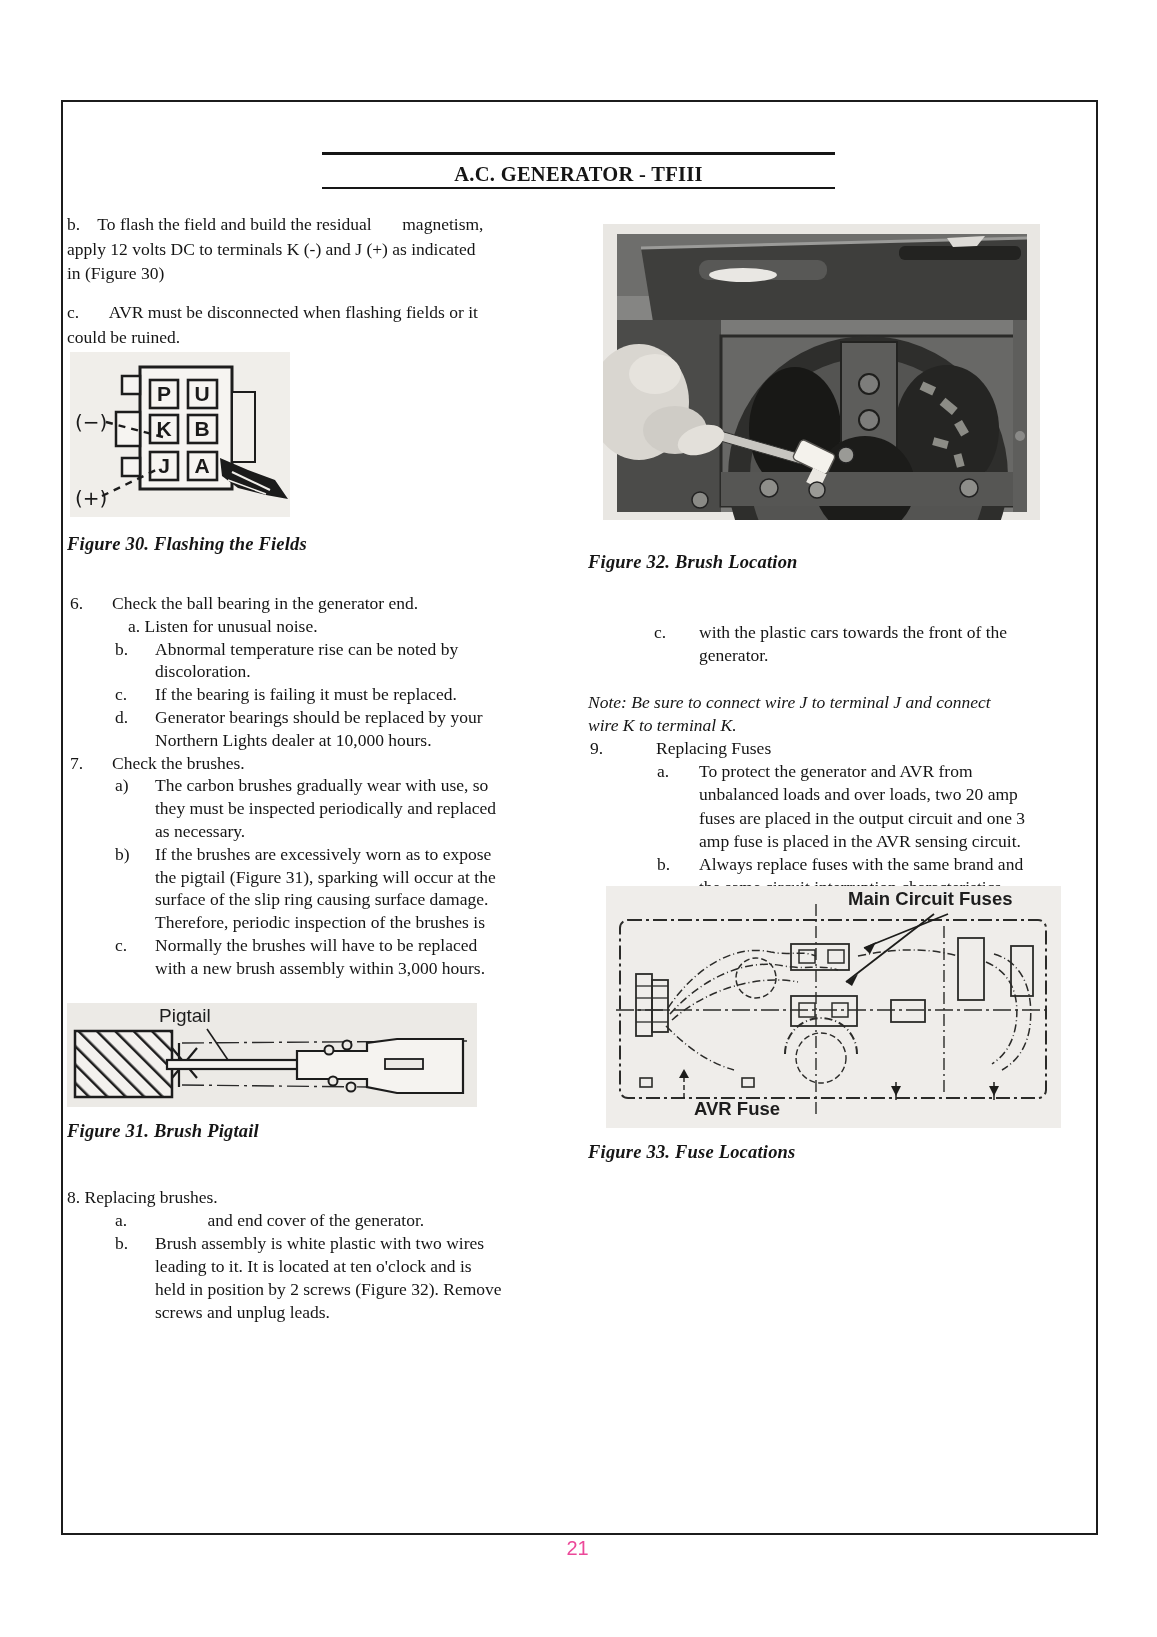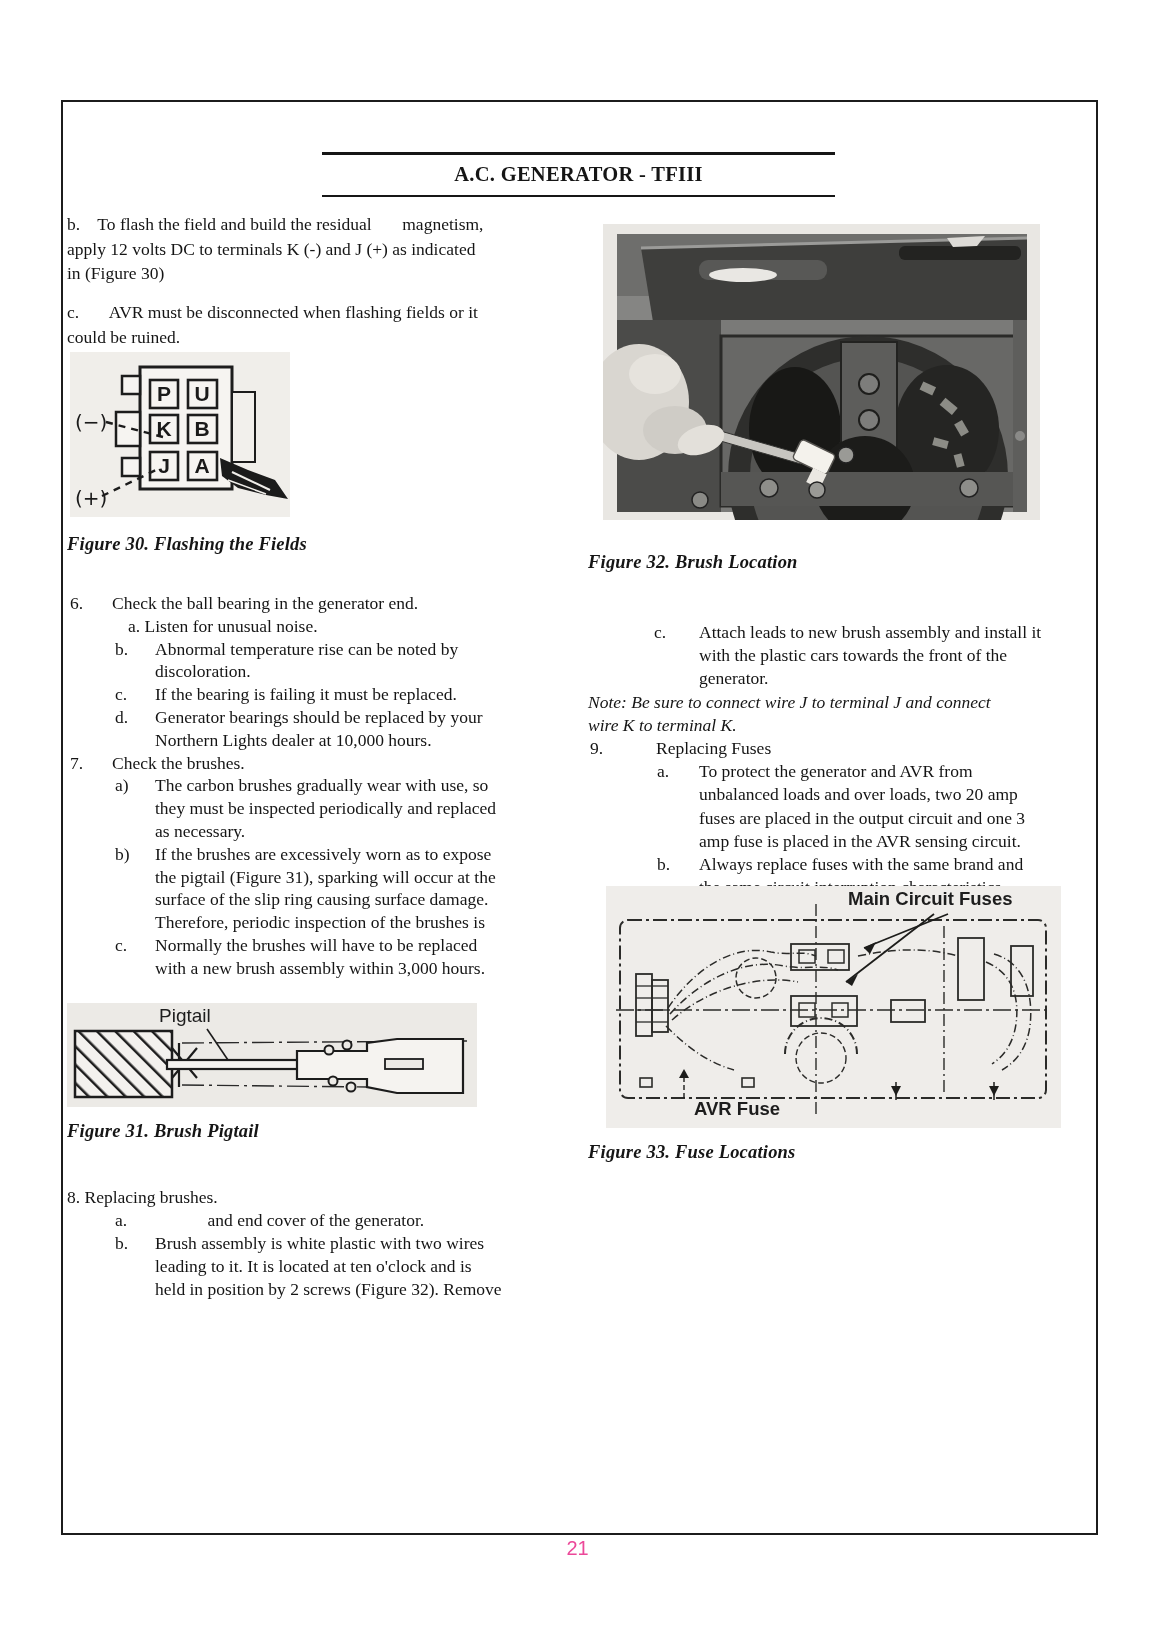--- a/index.html
+++ b/index.html
@@ -3,21 +3,21 @@
 <meta charset="utf-8">
 <style>
   html,body{margin:0;padding:0;background:#ffffff;}
   .canvas{position:relative;width:1157px;height:1637px;background:#ffffff;overflow:hidden;
           font-family:"Liberation Serif", serif;color:#151515;}
   .page-border{position:absolute;left:61px;top:100px;width:1033px;height:1431px;
                border:2px solid #1c1c1c;}
   
   .hdr{position:absolute;left:322px;top:152px;width:513px;}
   .hdr .rule{height:2.5px;background:#161616;}
-  .hdr .ttl{text-align:center;font-weight:bold;font-size:20.5px;padding:8px 0 9px 0;
+  .hdr .ttl{text-align:center;font-weight:bold;font-size:20.5px;padding:8px 0 1px 0;
             letter-spacing:.3px;}
   
   .para{position:absolute;font-size:17.5px;line-height:24.5px;}
   .para .ln,.ln{white-space:pre;}
   .blk{position:absolute;font-size:17.5px;}
   .row{position:relative;}
   .mk{position:absolute;top:0;}
   .caption{position:absolute;font-size:18.5px;font-weight:bold;font-style:italic;
            letter-spacing:.2px;}
   .noteblk{position:absolute;font-size:17.5px;line-height:23.2px;font-style:italic;}
@@ -202,20 +202,21 @@
       <div class="tx txs">
           <div class="ln">            and end cover of the generator.</div>
         </div>
     </div>
     <div class="row">
       <span class="mk mks">b.</span>
       <div class="tx txs">
           <div class="ln">Brush assembly is white plastic with two wires</div>
           <div class="ln">leading to it. It is located at ten o'clock and is</div>
           <div class="ln">held in position by 2 screws (Figure 32). Remove</div>
+          <div class="ln">screws and unplug leads.</div>
         </div>
     </div>
   </div>
 
   <div class="figbox" style="left:603px;top:224px;width:437px;height:296px;background:#e9e7e3;">
     <svg width="437" height="296" viewBox="0 0 437 296">
       <rect x="14" y="10" width="410" height="278" fill="#858583"></rect>
       <rect x="14" y="10" width="410" height="62" fill="#6e6e6c"></rect>
       <polygon points="38,24 424,14 424,102 52,110" fill="#3e3e3c"></polygon>
       <line x1="38" y1="24" x2="424" y2="14" stroke="#9b9b99" stroke-width="3"></line>
@@ -258,21 +259,20 @@
       <circle cx="214" cy="266" r="8" fill="#9a9a96" stroke="#222" stroke-width="1.5"></circle>
     </svg>
   </div>
 
   <div class="caption" style="left:588px;top:552px;">Figure 32. Brush Location</div>
 
   <div class="blk" id="itemc" style="left:588px;top:621px;">
     <div class="row">
       <span class="mk mks">c.</span>
       <div class="tx txs">
-          <div class="ln">Attach leads to new brush assembly and install it</div>
           <div class="ln">with the plastic cars towards the front of the</div>
           <div class="ln">generator.</div>
         </div>
     </div>
   </div>
 
   <div class="noteblk" style="left:588px;top:691px;width:500px;">
       <div class="ln">Note: Be sure to connect wire J to terminal J and connect</div>
       <div class="ln">wire K to terminal K.</div>
     </div>

